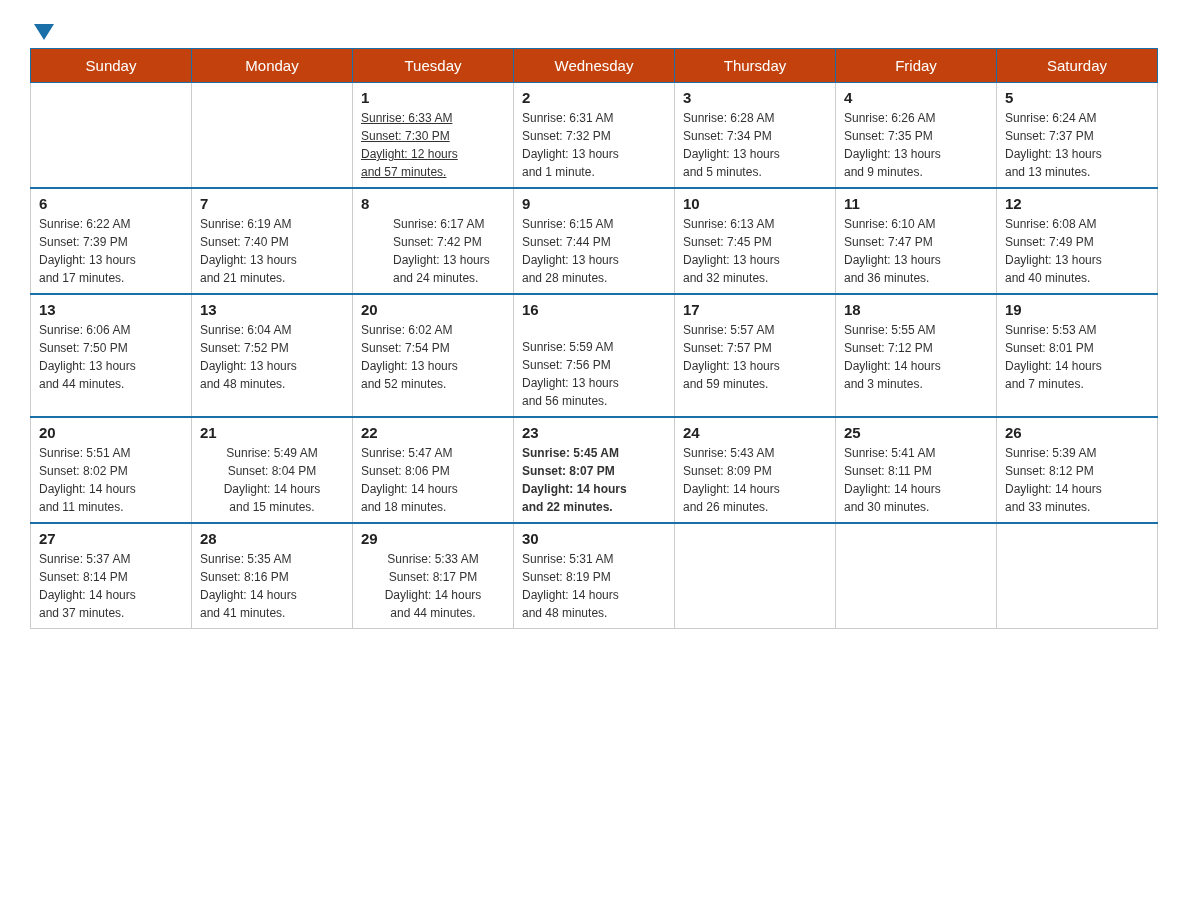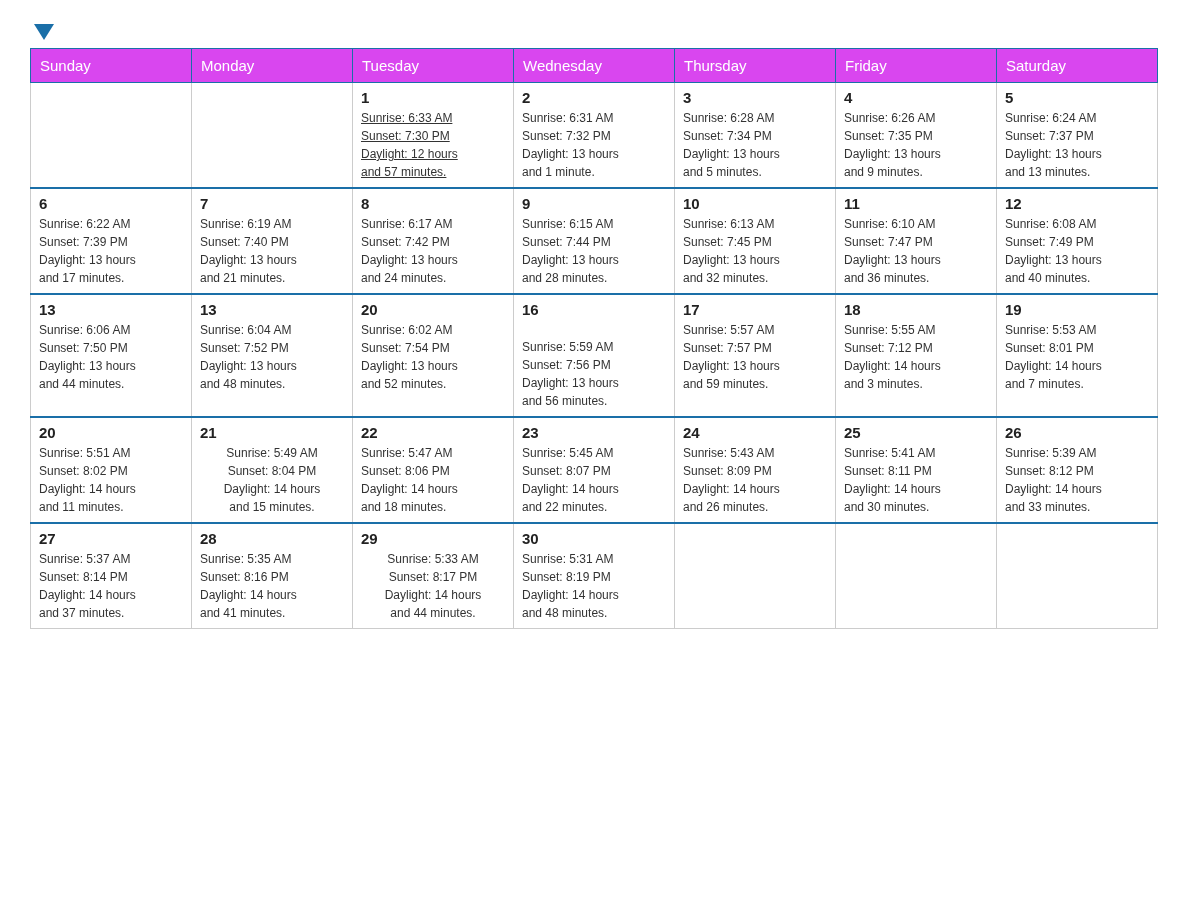--- a/index.html
+++ b/index.html
@@ -60,26 +60,26 @@
       font-size: 22px;
       color: #444;
       margin-top: 4px;
     }
     .calendar-table {
       width: 100%;
       border-collapse: collapse;
       margin-top: 10px;
     }
     .calendar-table th {
-      background-color: #d946ef;
+      background-color: #c2410c;
       color: #fff;
       font-size: 15px;
       font-weight: normal;
-      padding: 8px 9px;
-      text-align: left;
+      padding: 8px 28px;
+      text-align: center;
       border: 1px solid #1a6fa8;
     }
     .calendar-table td {
       vertical-align: top;
       border: 1px solid #ccc;
       padding: 6px 8px;
       font-size: 12.5px;
       width: 14.28%;
       height: 100px;
     }
@@ -181,21 +181,21 @@
         </td>
         <td>
           <span class="day-number">7</span>
           <div class="day-info" style="white-space: pre-line;">Sunrise: 6:19 AM
 Sunset: 7:40 PM
 Daylight: 13 hours
 and 21 minutes.</div>
         </td>
         <td>
           <span class="day-number">8</span>
-          <div class="day-info" style="white-space: pre-line;">Sunrise: 6:17 AM
+          <div class="day-info" style="white-space: pre-line; margin-left: 32px;">Sunrise: 6:17 AM
 Sunset: 7:42 PM
 Daylight: 13 hours
 and 24 minutes.</div>
         </td>
         <td>
           <span class="day-number">9</span>
           <div class="day-info" style="white-space: pre-line;">Sunrise: 6:15 AM
 Sunset: 7:44 PM
 Daylight: 13 hours
 and 28 minutes.</div>
@@ -290,21 +290,21 @@
         </td>
         <td>
           <span class="day-number">22</span>
           <div class="day-info" style="white-space: pre-line;">Sunrise: 5:47 AM
 Sunset: 8:06 PM
 Daylight: 14 hours
 and 18 minutes.</div>
         </td>
         <td>
           <span class="day-number">23</span>
-          <div class="day-info" style="white-space: pre-line;">Sunrise: 5:45 AM
+          <div class="day-info" style="white-space: pre-line; font-weight: bold;">Sunrise: 5:45 AM
 Sunset: 8:07 PM
 Daylight: 14 hours
 and 22 minutes.</div>
         </td>
         <td>
           <span class="day-number">24</span>
           <div class="day-info" style="white-space: pre-line;">Sunrise: 5:43 AM
 Sunset: 8:09 PM
 Daylight: 14 hours
 and 26 minutes.</div>

